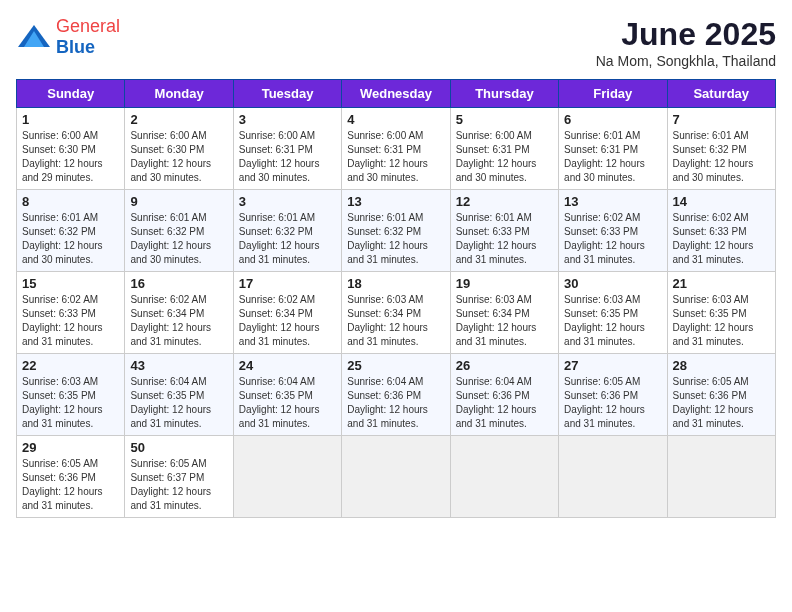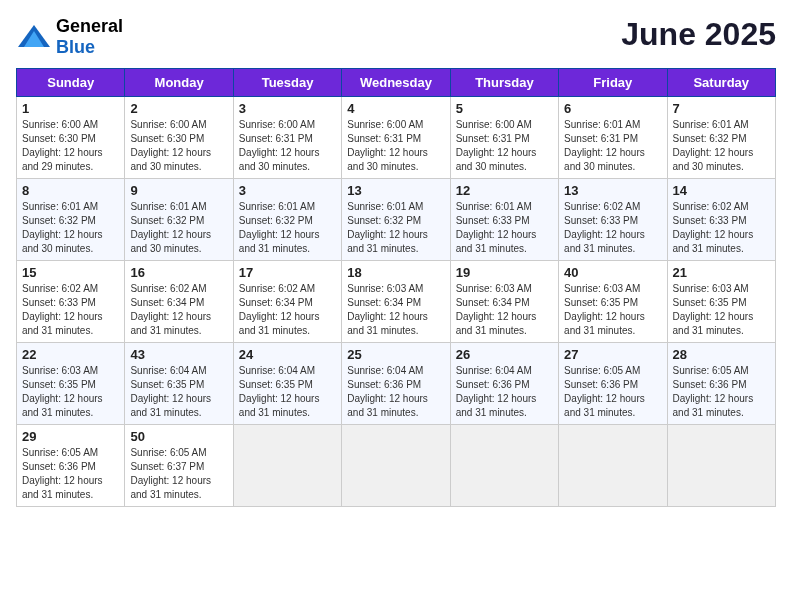--- a/index.html
+++ b/index.html
@@ -84,26 +84,27 @@
 </head>
 <body>
 
 <div class="header-area">
   <div class="logo">
     <svg class="logo-svg" width="36" height="28" viewBox="0 0 36 28">
       <polygon points="18,2 34,24 2,24" fill="#1565c0"></polygon>
       <polygon points="18,8 28,24 8,24" fill="#42a5f5"></polygon>
     </svg>
     <div>
-      <span style="font-size:18px;font-weight:bold;color:#000000;">General</span><br>
+      <span style="font-size:18px;font-weight:normal;color:#ef4444;">General</span><br>
       <span style="font-size:18px;font-weight:bold;color:#1565c0;">Blue</span>
     </div>
   </div>
   <div class="title-area">
     <div class="cal-title">June 2025</div>
+    <div class="cal-subtitle">Na Mom, Songkhla, Thailand</div>
   </div>
 </div>
 
 <table class="calendar">
   <thead>
     <tr>
       <th>Sunday</th>
       <th>Monday</th>
       <th>Tuesday</th>
       <th>Wednesday</th>
@@ -188,21 +189,21 @@
       </td>
         <td>
         <span class="day-num">18</span>
         <span class="day-info">Sunrise: 6:03 AM<br>Sunset: 6:34 PM<br>Daylight: 12 hours and 31 minutes.</span>
       </td>
         <td>
         <span class="day-num">19</span>
         <span class="day-info">Sunrise: 6:03 AM<br>Sunset: 6:34 PM<br>Daylight: 12 hours and 31 minutes.</span>
       </td>
         <td>
-        <span class="day-num">40</span>
+        <span class="day-num">30</span>
         <span class="day-info">Sunrise: 6:03 AM<br>Sunset: 6:35 PM<br>Daylight: 12 hours and 31 minutes.</span>
       </td>
         <td>
         <span class="day-num">21</span>
         <span class="day-info">Sunrise: 6:03 AM<br>Sunset: 6:35 PM<br>Daylight: 12 hours and 31 minutes.</span>
       </td>
       </tr>
       <tr>
         <td>
         <span class="day-num">22</span>

